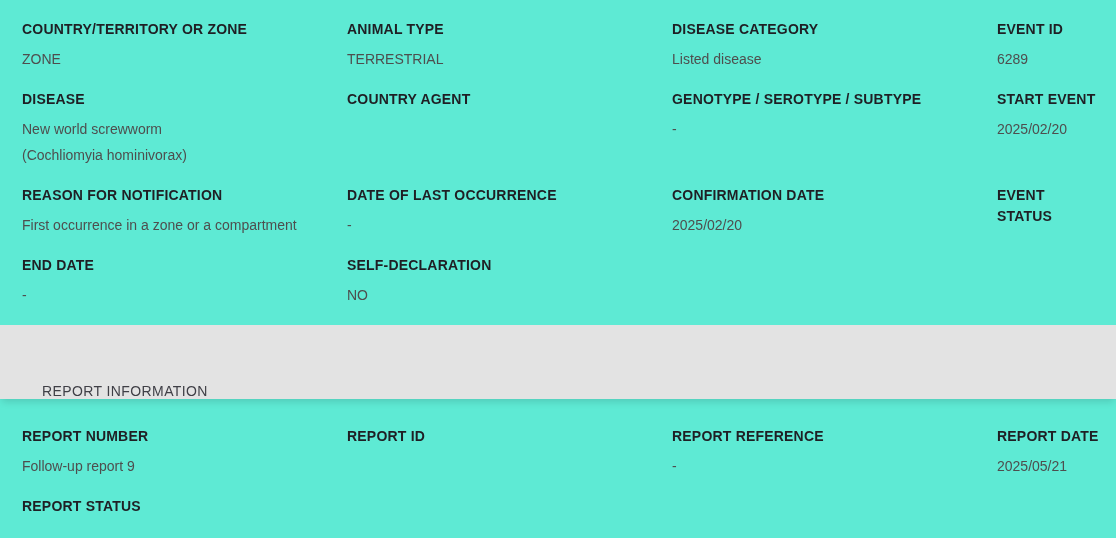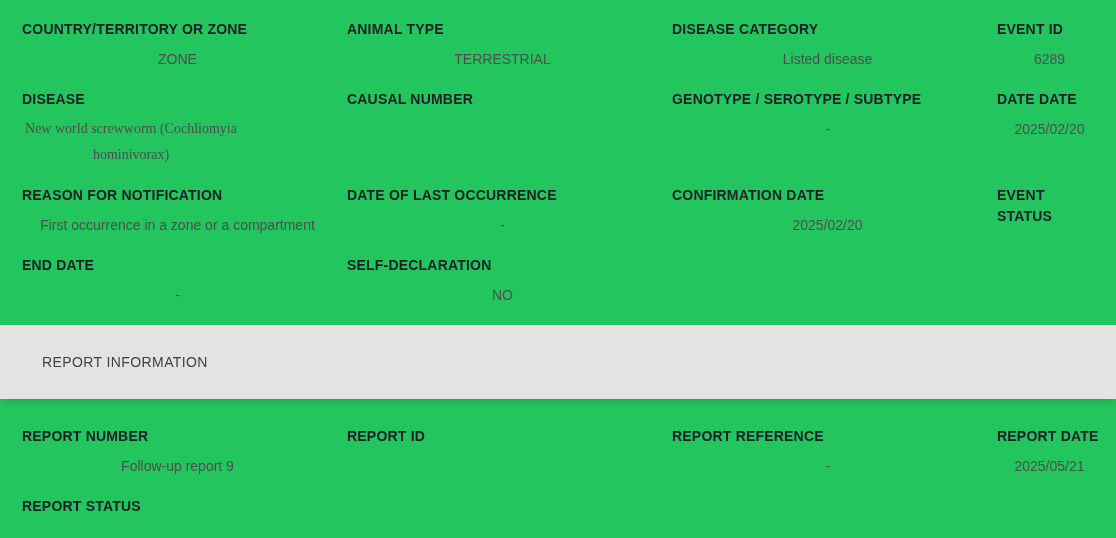--- a/index.html
+++ b/index.html
@@ -1,38 +1,38 @@
 <!DOCTYPE html>
 <html><head>
 <meta charset="utf-8">
 <style>
   * { margin:0; padding:0; box-sizing:border-box; }
   html,body { width:1116px; height:538px; overflow:hidden; background:#ffffff;
     font-family:"Liberation Sans", sans-serif; }
-  .page { width:1116px; height:538px; position:relative; background:#22c55e; }
+  .page { width:1116px; height:538px; position:relative; background:#5eead4; }
 
   .fields-grid {
     display:grid;
     grid-template-columns:325px 325px 325px 1fr;
     padding:19px 0 0 22px;
   }
   .field { margin-bottom:17px; padding-right:14px; }
   .field-label {
     font-size:14px; font-weight:700; color:#1f1f24;
     line-height:21px; letter-spacing:0.2px;
   }
   .field-value {
     font-size:14px; font-weight:400; color:#4e4e4e;
-    line-height:26px; margin-top:6px;text-align:center;
+    line-height:26px; margin-top:6px;
   }
-  .field--disease .field-value { max-width:218px;font-family:Liberation Serif, serif; }
+  .field--disease .field-value { max-width:218px; }
 
   .section-band {
     height:74px; background:#e3e3e3;
-    display:flex; align-items:center;
+    display:flex; align-items:flex-end;
     padding-left:42px;
     box-shadow:0 5px 7px -2px rgba(0,0,0,0.13);
     position:relative;
   }
   .section-band-title {
     font-size:14px; font-weight:400; color:#3f3f46; letter-spacing:0.4px;
   }
 
   .report-grid { padding-top:27px; }
 </style>
@@ -58,28 +58,28 @@
     <div class="field">
       <div class="field-label">EVENT ID</div>
       <div class="field-value">6289</div>
     </div>
 
     <div class="field field--disease">
       <div class="field-label">DISEASE</div>
       <div class="field-value">New world screwworm (Cochliomyia hominivorax)</div>
     </div>
     <div class="field">
-      <div class="field-label">CAUSAL NUMBER</div>
+      <div class="field-label">COUNTRY AGENT</div>
     </div>
     <div class="field">
       <div class="field-label">GENOTYPE / SEROTYPE / SUBTYPE</div>
       <div class="field-value">-</div>
     </div>
     <div class="field">
-      <div class="field-label">DATE DATE</div>
+      <div class="field-label">START EVENT</div>
       <div class="field-value">2025/02/20</div>
     </div>
 
     <div class="field">
       <div class="field-label">REASON FOR NOTIFICATION</div>
       <div class="field-value">First occurrence in a zone or a compartment</div>
     </div>
     <div class="field">
       <div class="field-label">DATE OF LAST OCCURRENCE</div>
       <div class="field-value">-</div>

